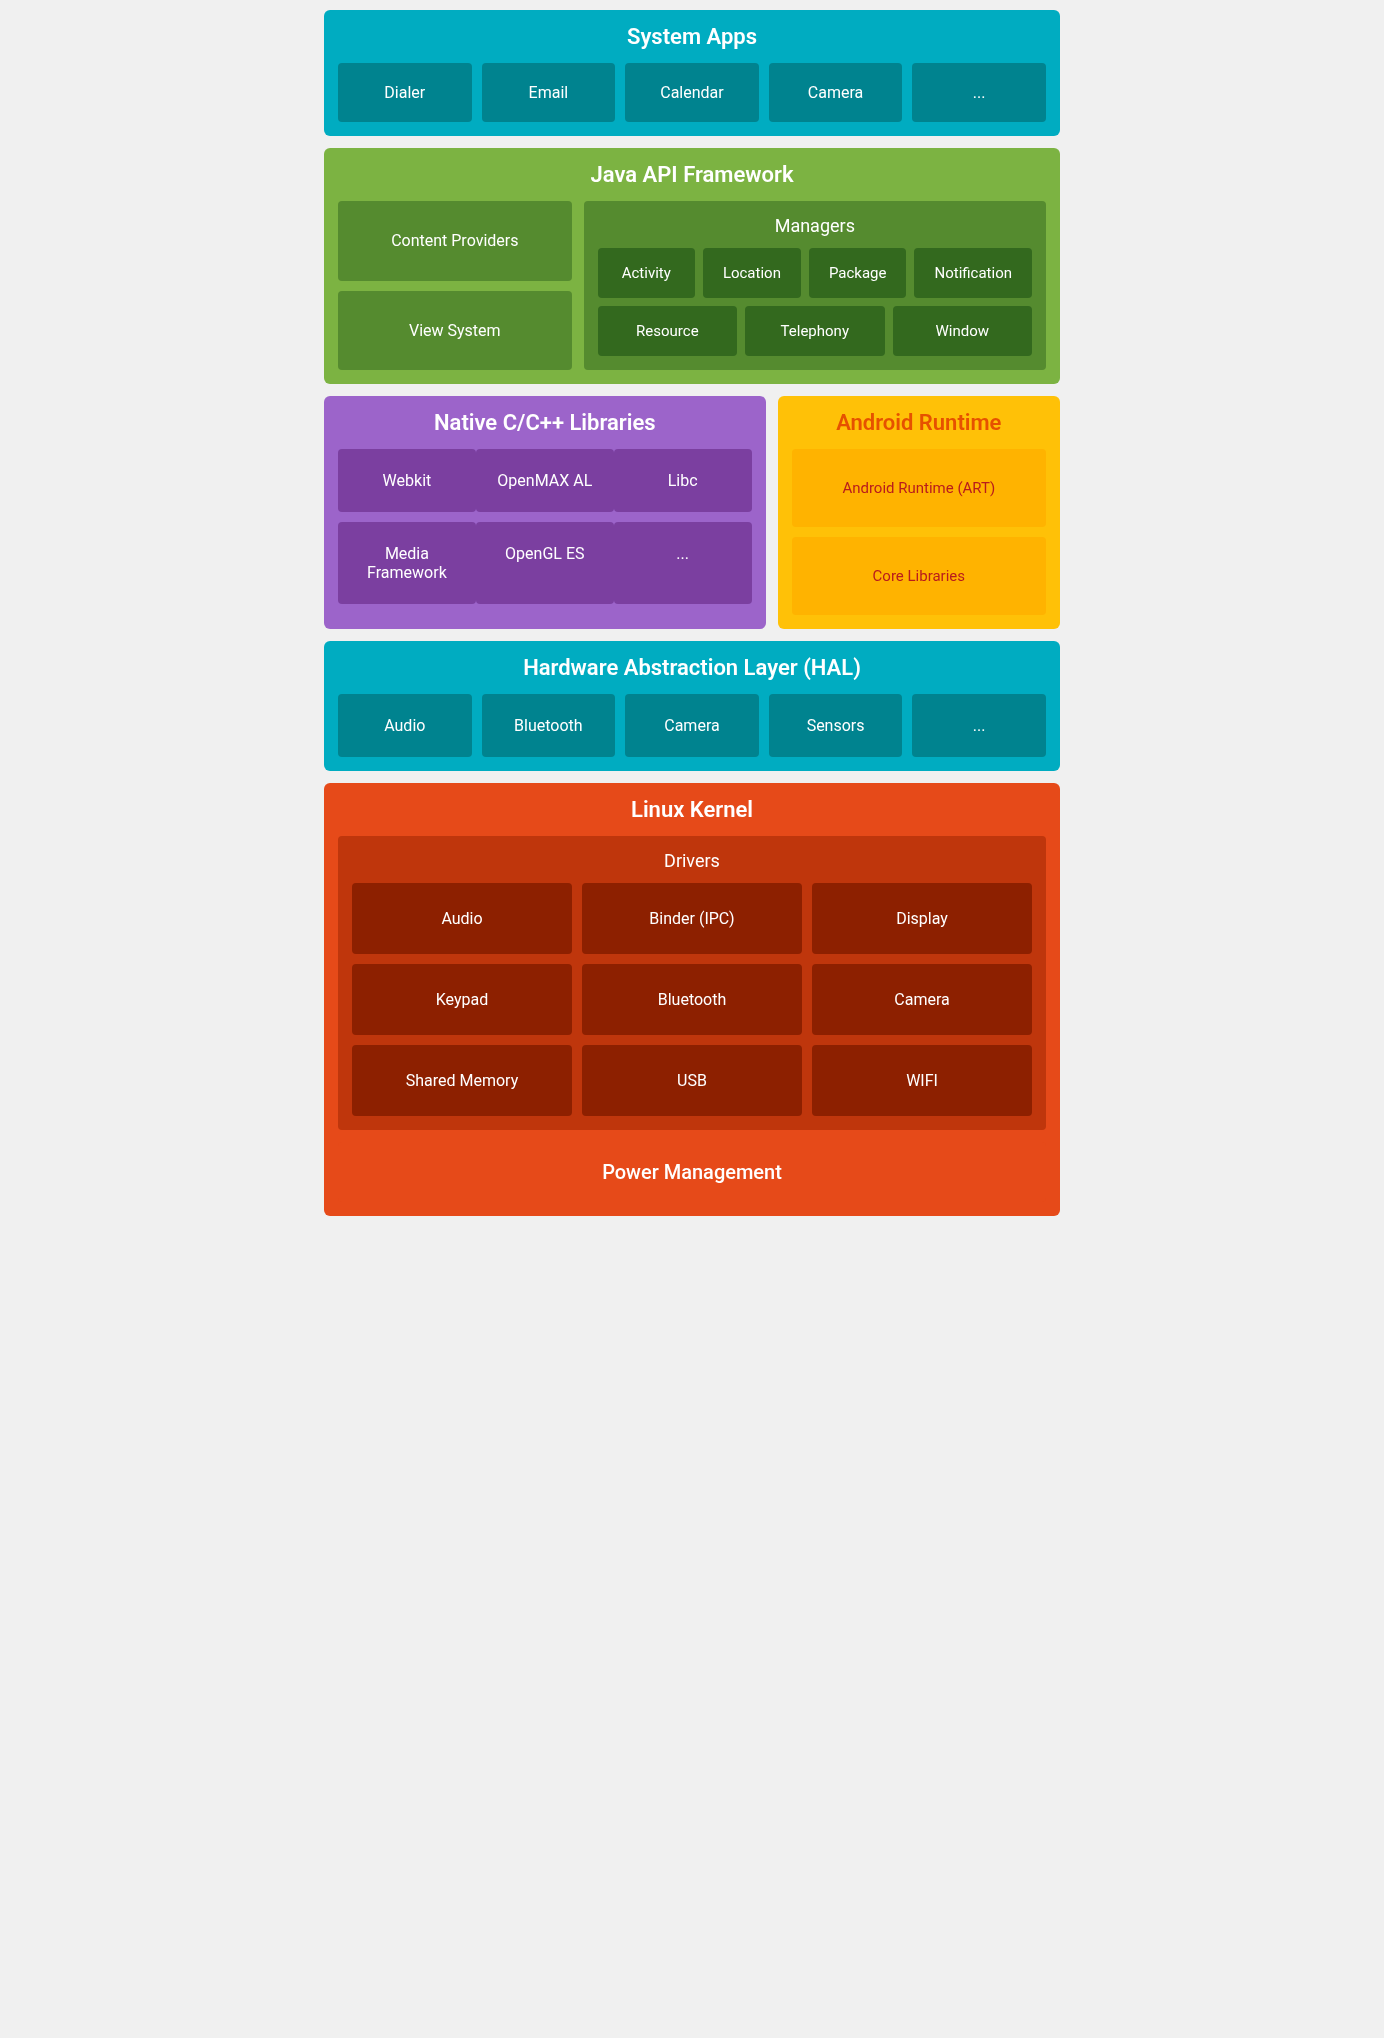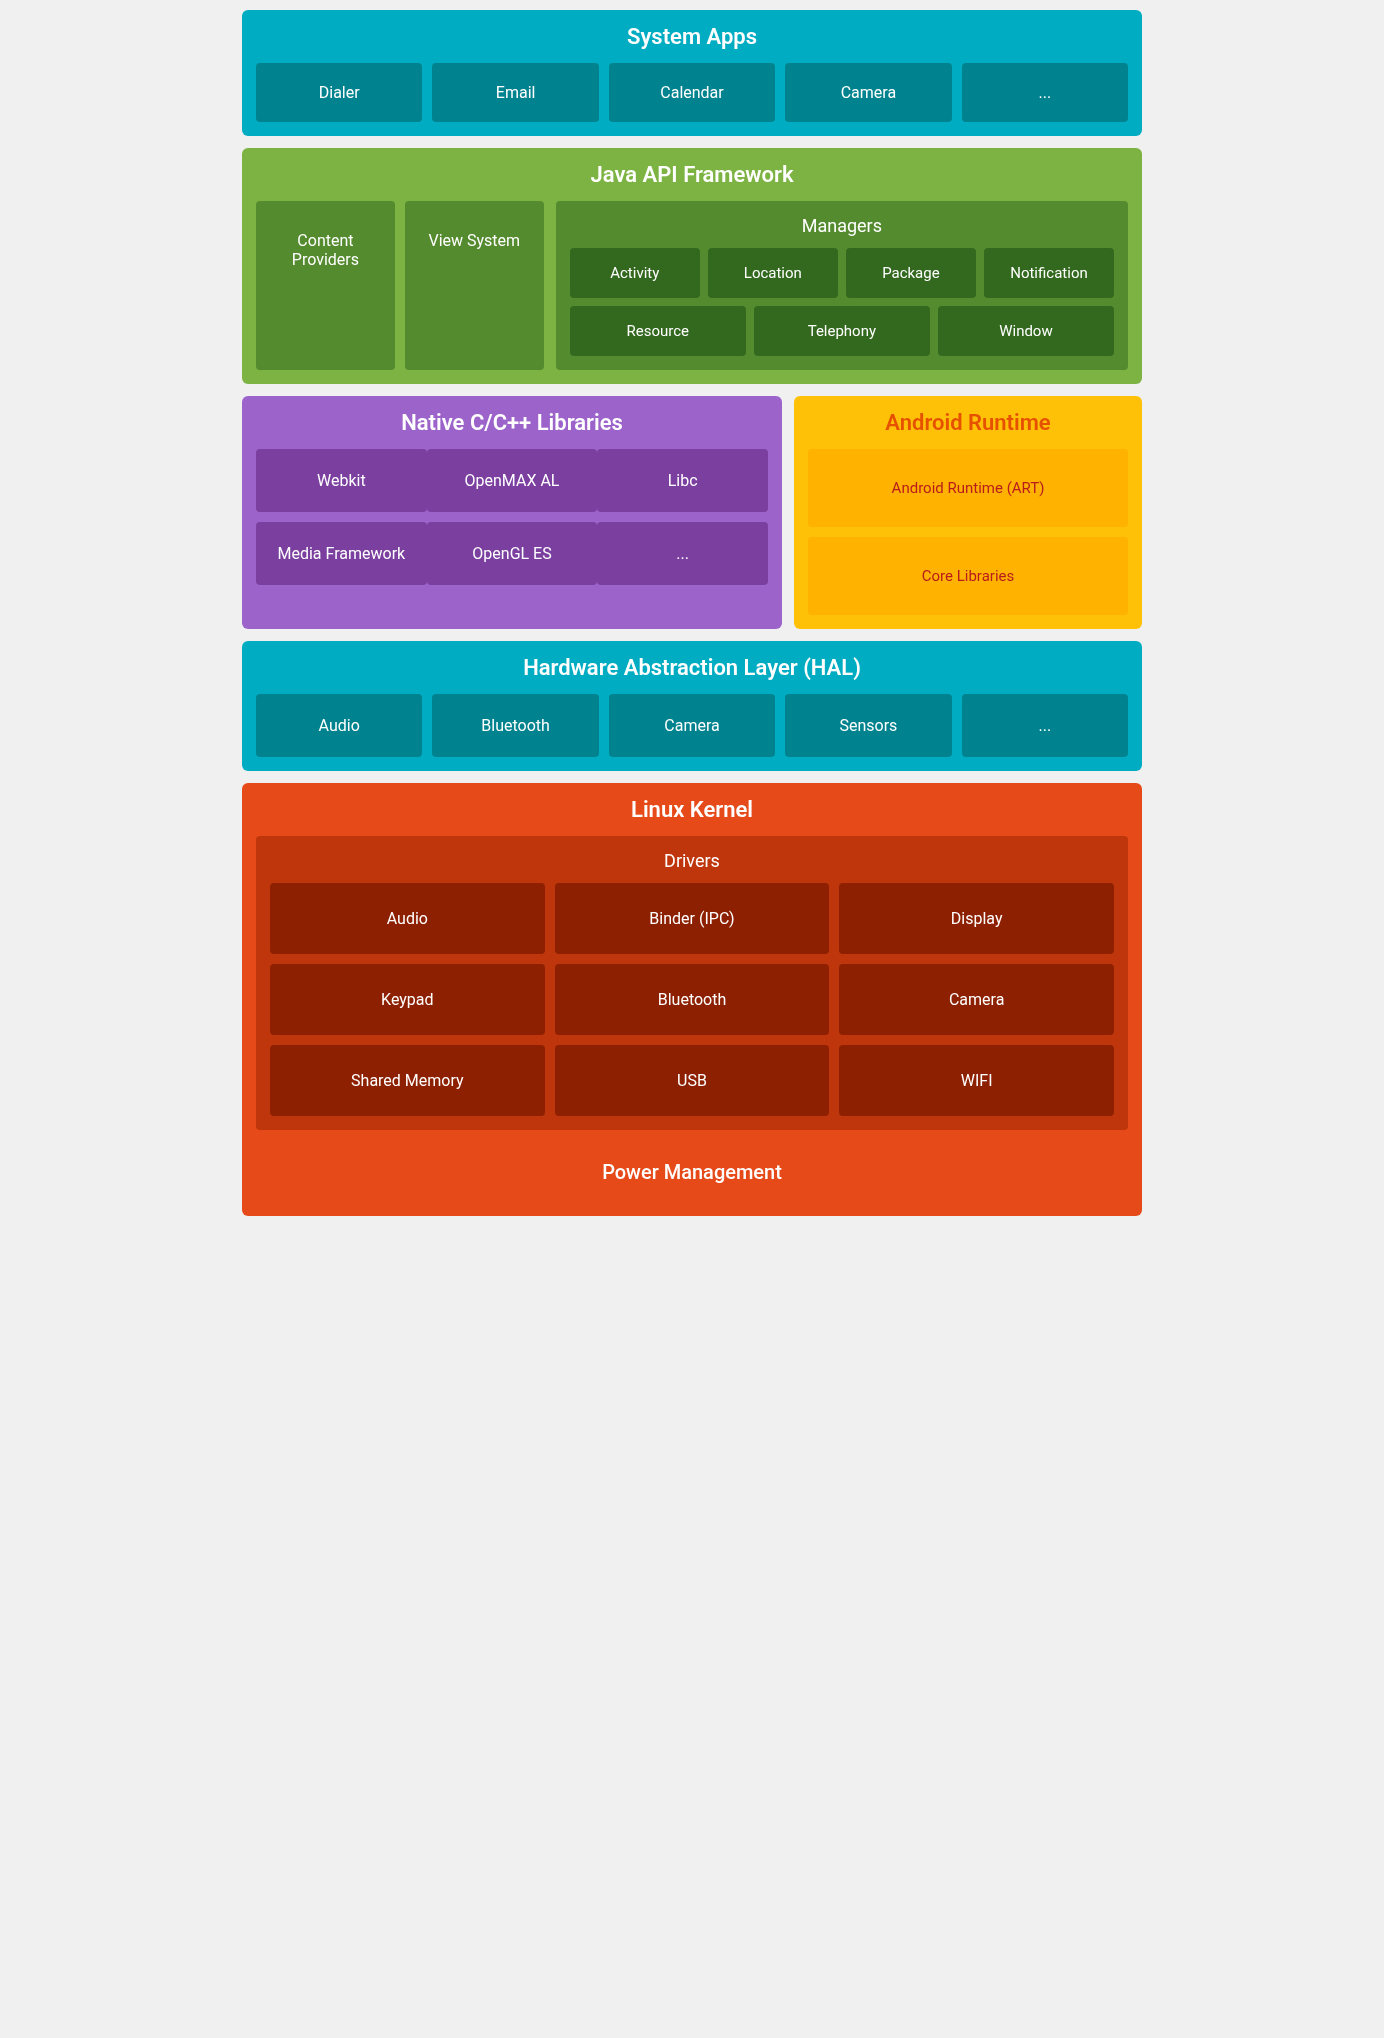--- a/index.html
+++ b/index.html
@@ -6,21 +6,21 @@
     body {
       font-family: 'Roboto', Arial, sans-serif;
       background: #f0f0f0;
       display: flex;
       justify-content: center;
       align-items: flex-start;
       min-height: 100vh;
       padding: 10px;
     }
     .diagram {
-      width: 900px;
+      width: 736px;
       display: flex;
       flex-direction: column;
       gap: 12px;
       border-radius: 11px;
     }
 
     
     .section {
       border-radius: 6px;
       padding: 14px;
@@ -51,20 +51,21 @@
     }
 
     
     .java-api { background-color: #7CB342; }
     .java-api-inner {
       display: flex;
       gap: 12px;
     }
     .java-api-left {
       display: flex;
+      flex-direction: column;
       gap: 10px;
       width: 33%;
     }
     .java-api-left .item-box {
       background-color: #558B2F;
       border-radius: 4px;
       padding: 30px 10px;
       text-align: center;
       color: white;
       font-size: 16px;

